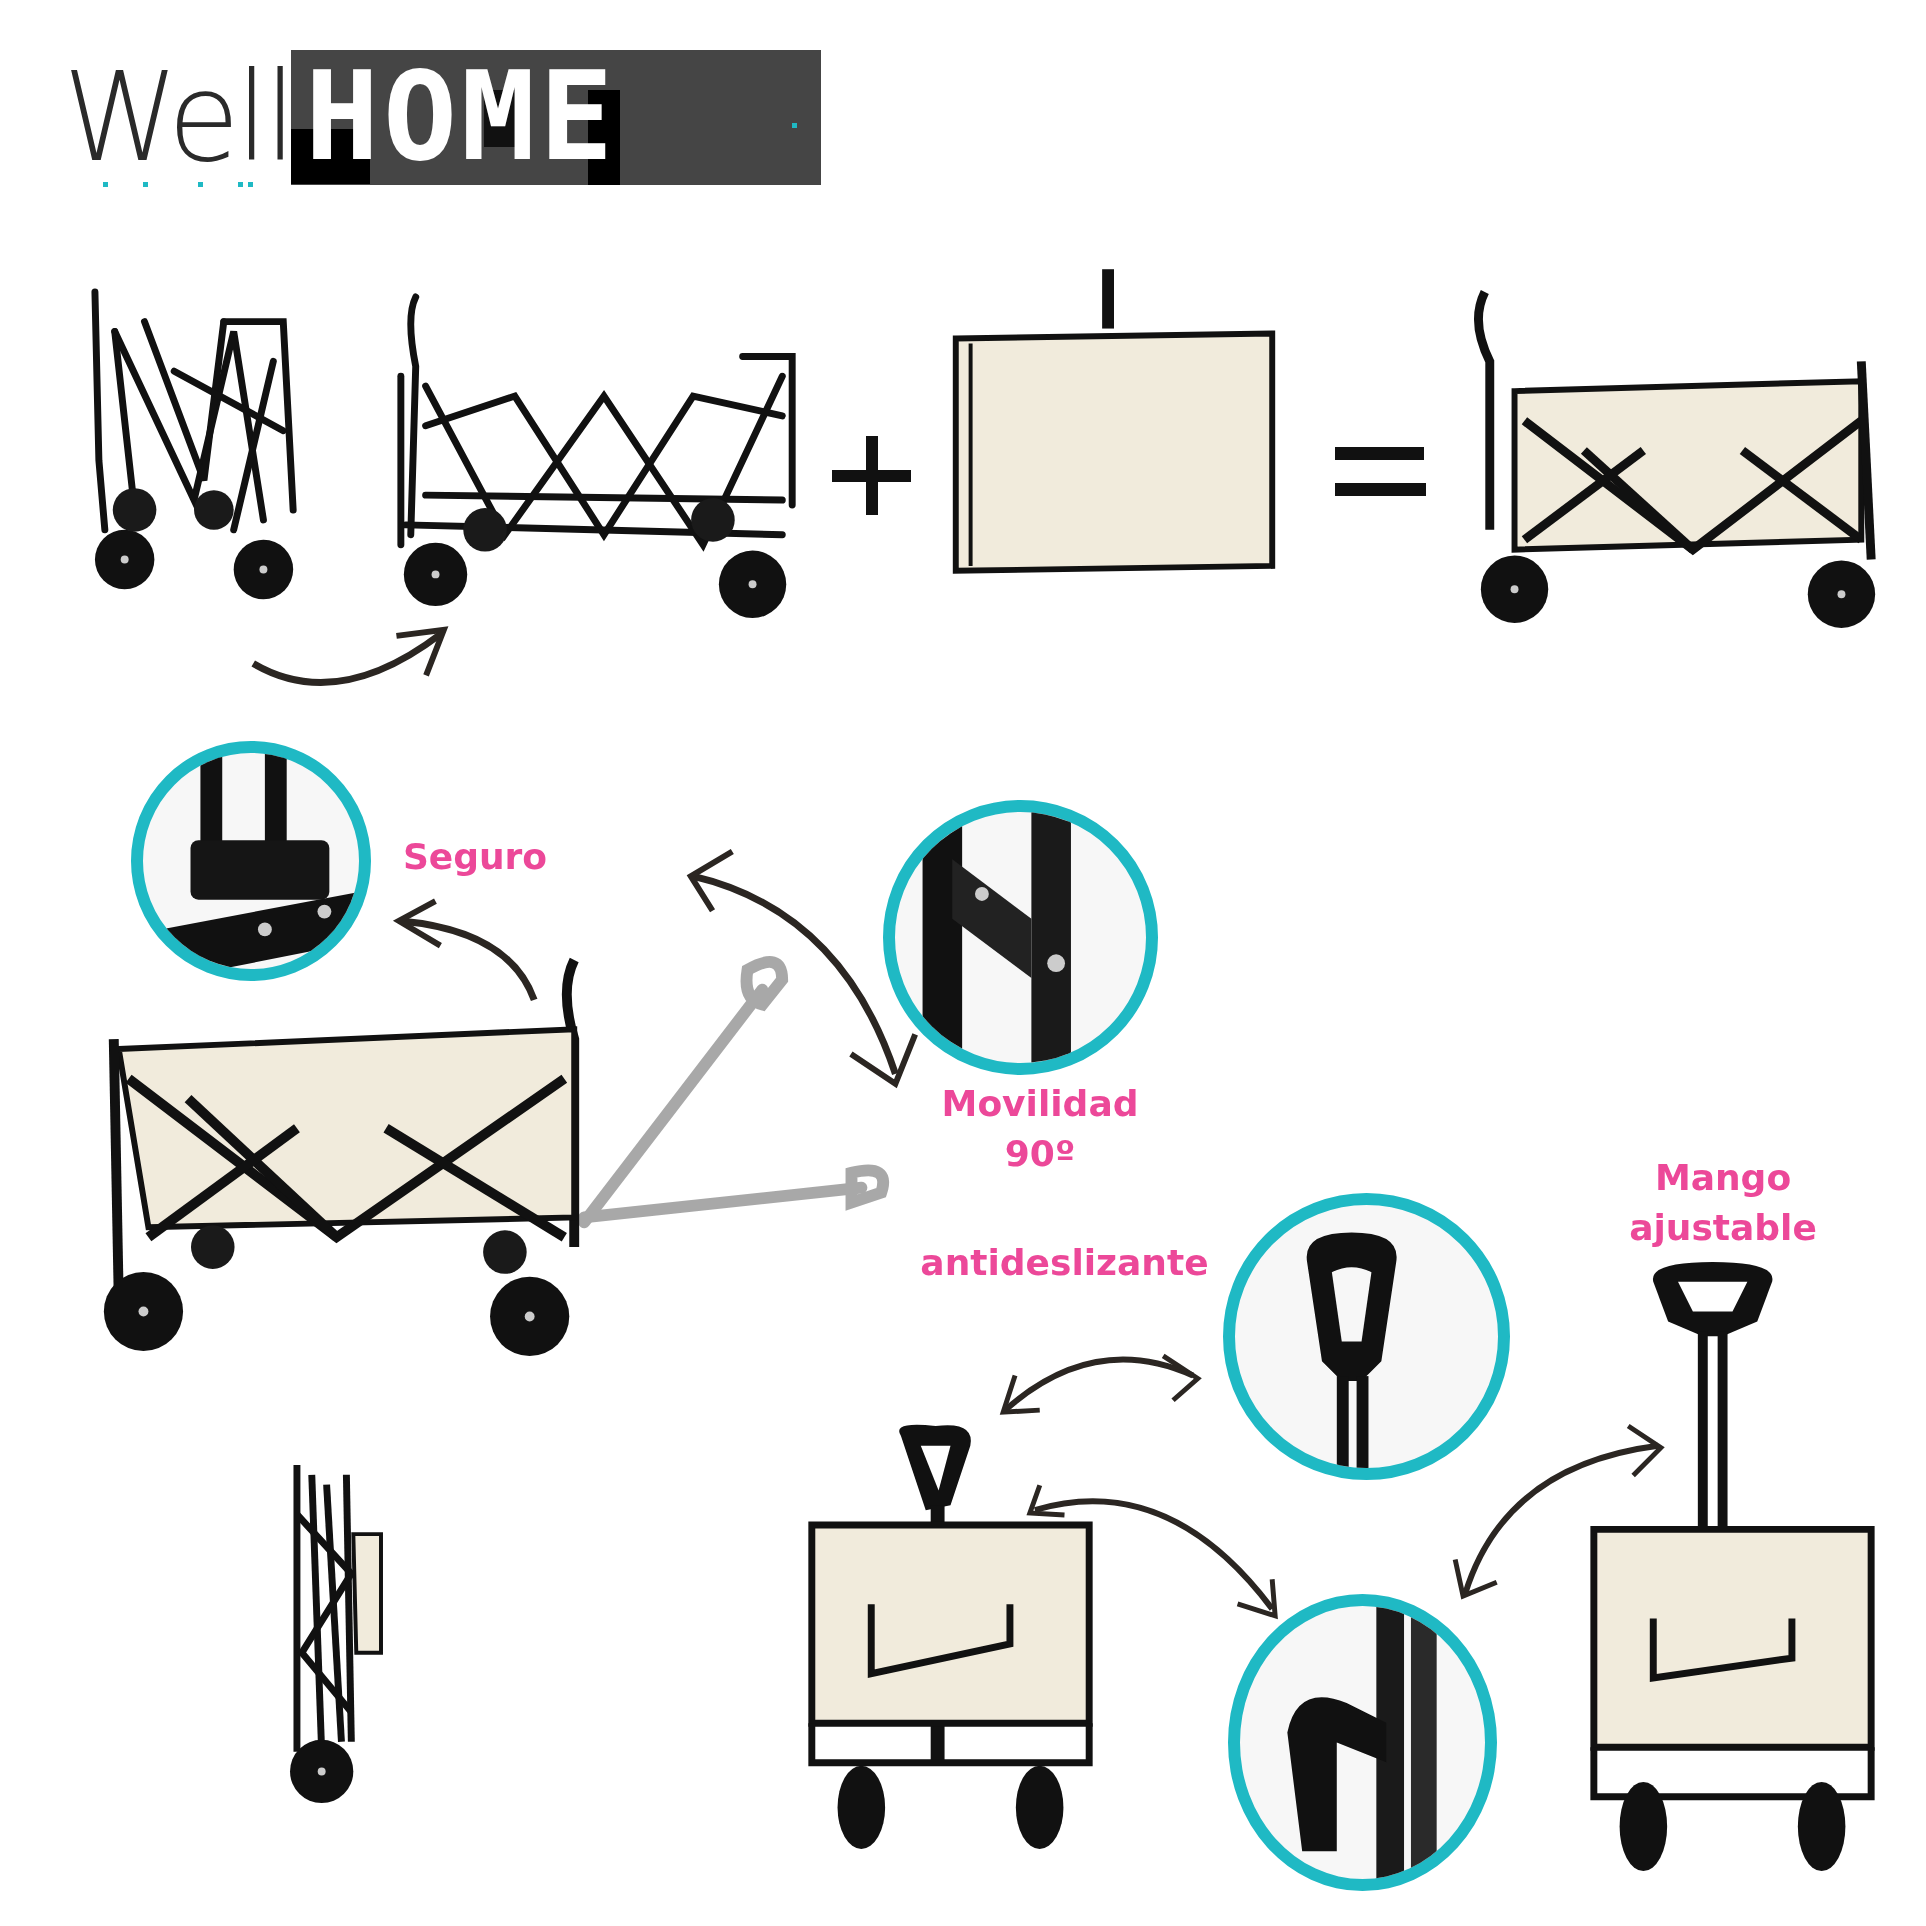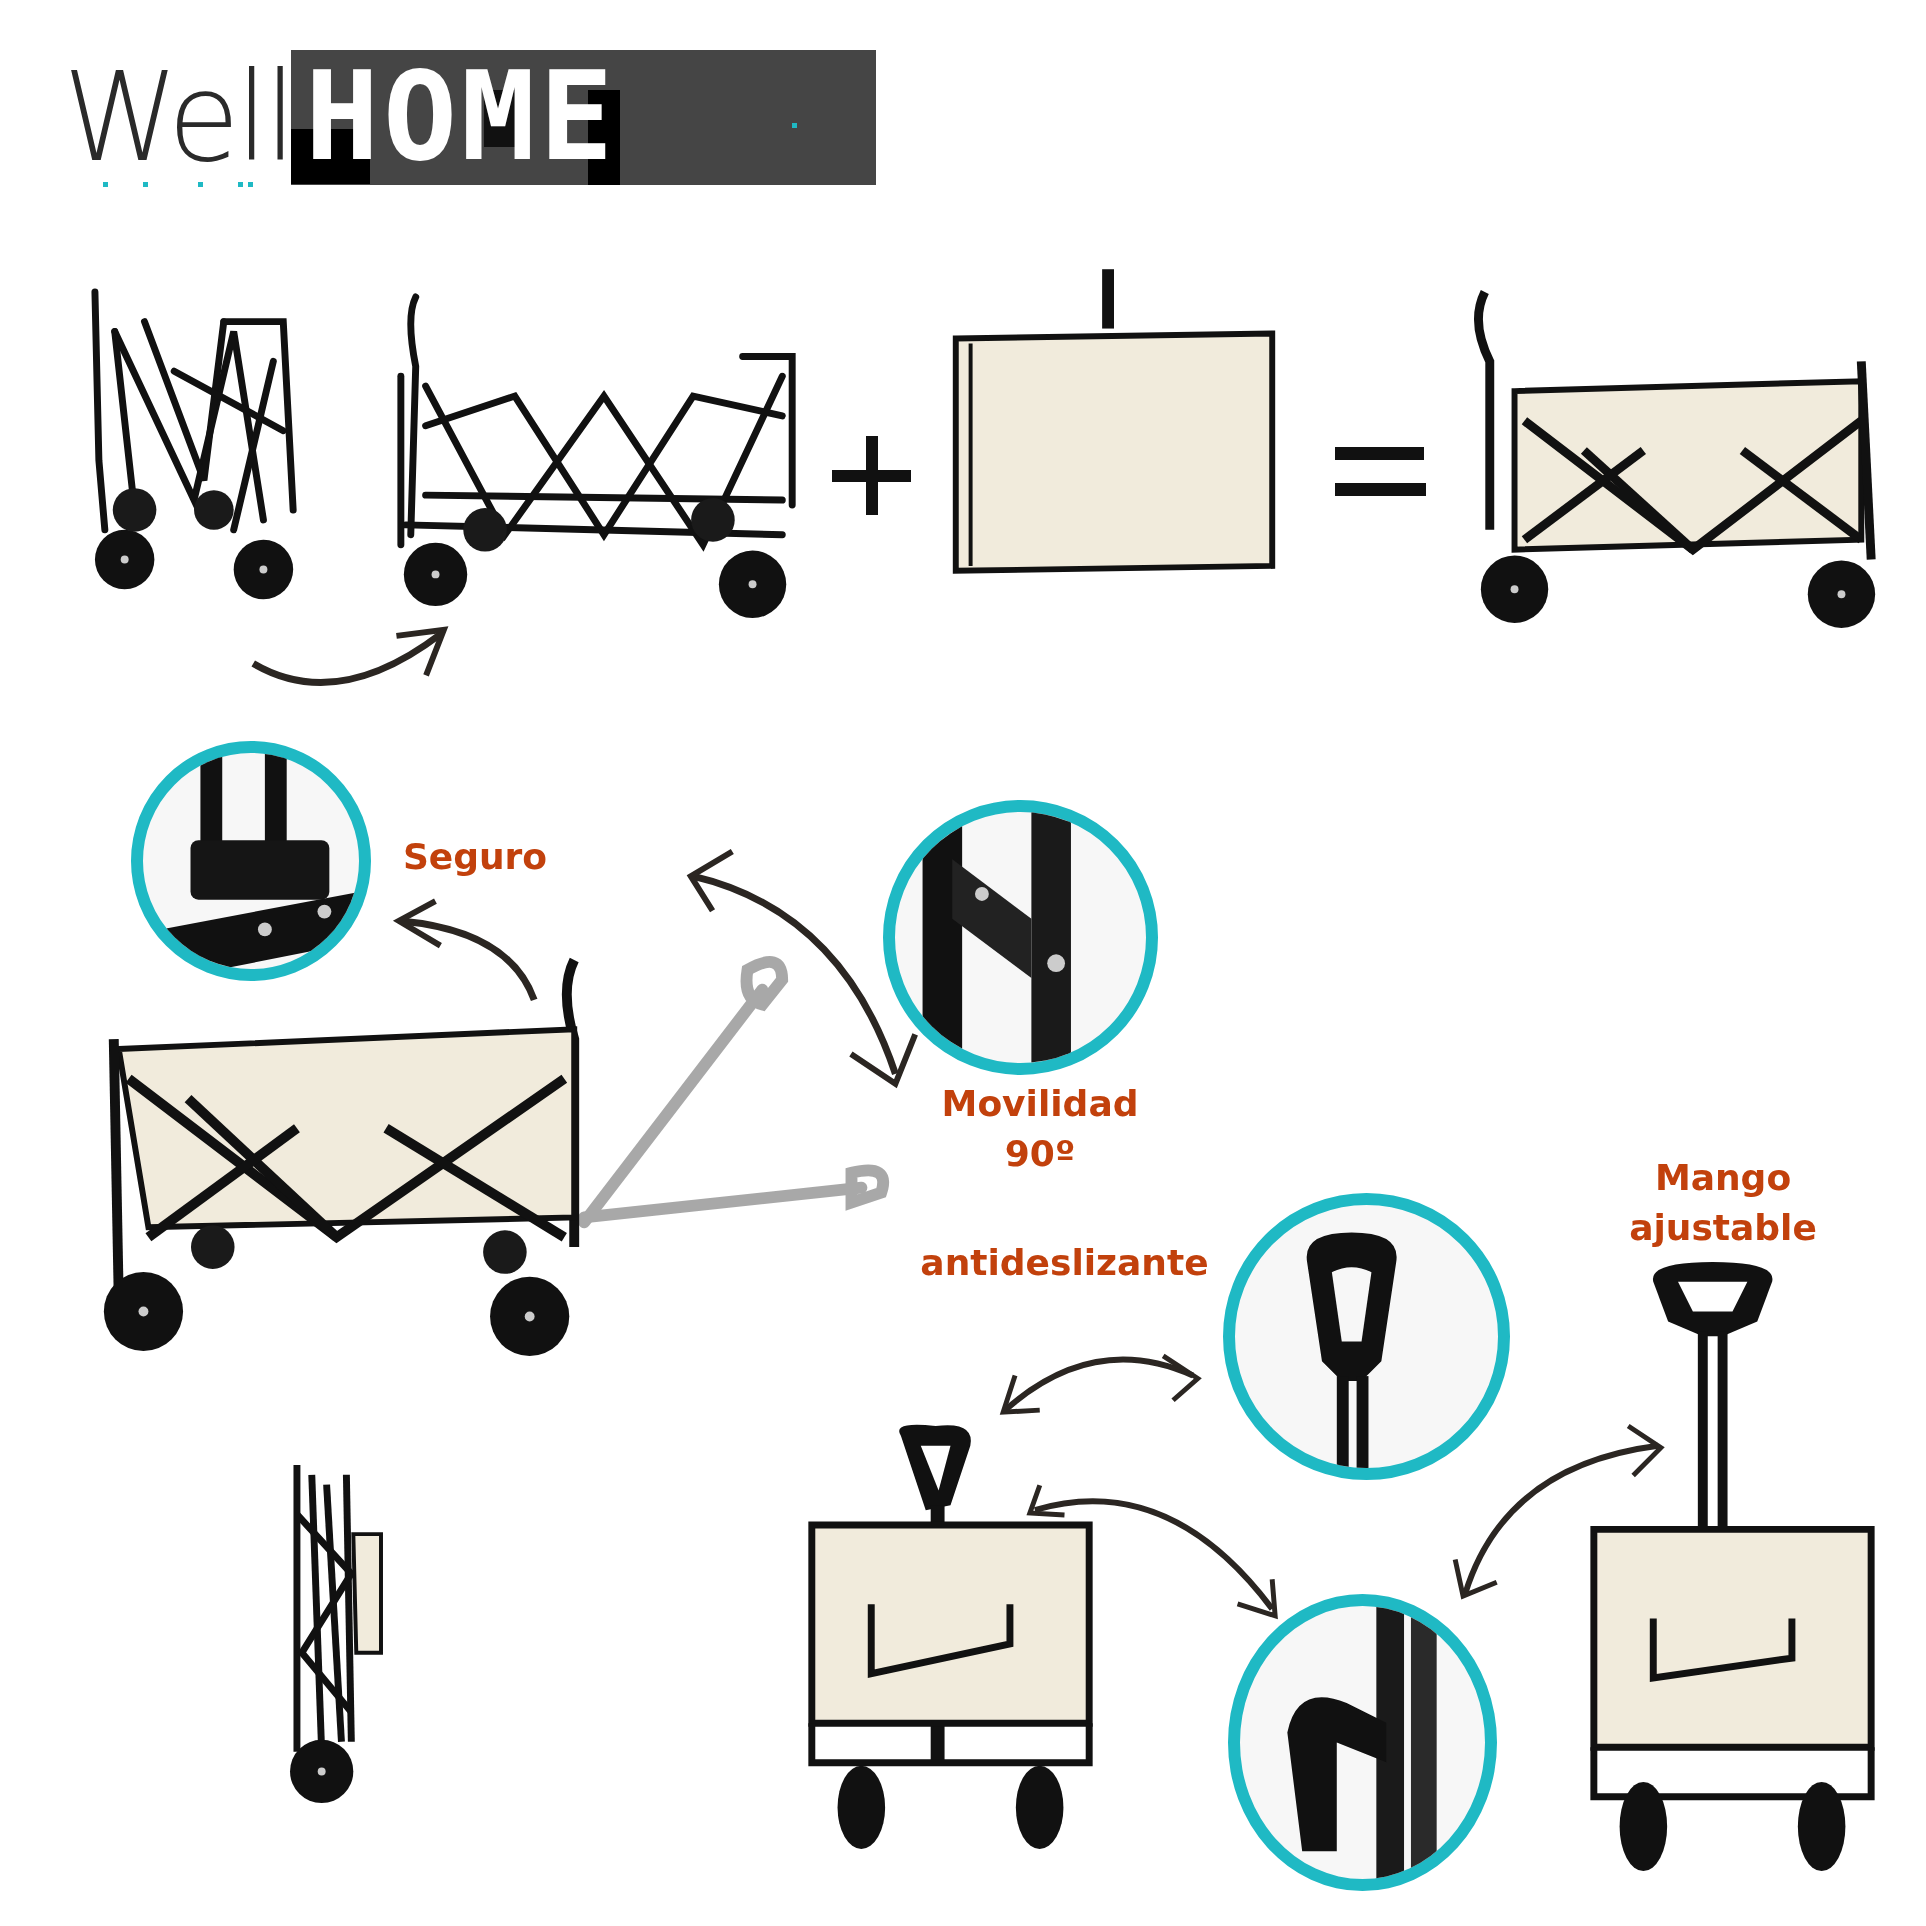--- a/index.html
+++ b/index.html
@@ -1,24 +1,24 @@
 <!DOCTYPE html>
 <html><head>
 <meta charset="utf-8">
 <style>
   html,body{margin:0;padding:0;background:#ffffff;}
   body{width:1927px;height:1927px;position:relative;overflow:hidden;font-family:"DejaVu Sans","Liberation Sans",sans-serif;}
   .abs{position:absolute;}
   .logo-well{left:63px;top:59px;font-family:"DejaVu Sans",sans-serif;font-weight:200;font-size:117px;letter-spacing:-4px;color:#2a2a2a;line-height:1;transform:scaleY(1.05);}
   .logo-dots{left:99px;top:182px;width:188px;height:6px;}
   .logo-dots span{position:absolute;top:0;width:5px;height:5px;background:#1fb9c4;}
-  .logo-home{left:291px;top:50px;width:585px;height:135px;background:#454545;}
+  .logo-home{left:291px;top:50px;width:530px;height:135px;background:#454545;}
   .logo-home-text{position:absolute;left:14px;top:12px;font-family:"DejaVu Sans Mono",monospace;font-weight:bold;font-size:123px;line-height:109px;color:#ffffff;letter-spacing:4px;}
   .logo-dot-right{left:792px;top:123px;width:5px;height:5px;background:#1fb9c4;}
-  .label{font-family:"DejaVu Sans","Liberation Sans",sans-serif;font-weight:bold;color:#c2410c;font-size:36px;text-align:center;line-height:50px;}
+  .label{font-family:"DejaVu Sans","Liberation Sans",sans-serif;font-weight:bold;color:#ec4899;font-size:36px;text-align:center;line-height:50px;}
   .circle{border:12px solid #1fb9c4;border-radius:50%;box-sizing:border-box;background:#f7f7f7;overflow:hidden;}
   svg{position:absolute;overflow:visible;}
 </style>
 </head>
 <body>
 
 <div class="abs logo-well">Well</div>
 <div class="abs logo-dots">
   <span style="left:4px"></span>
     <span style="left:44px"></span>

